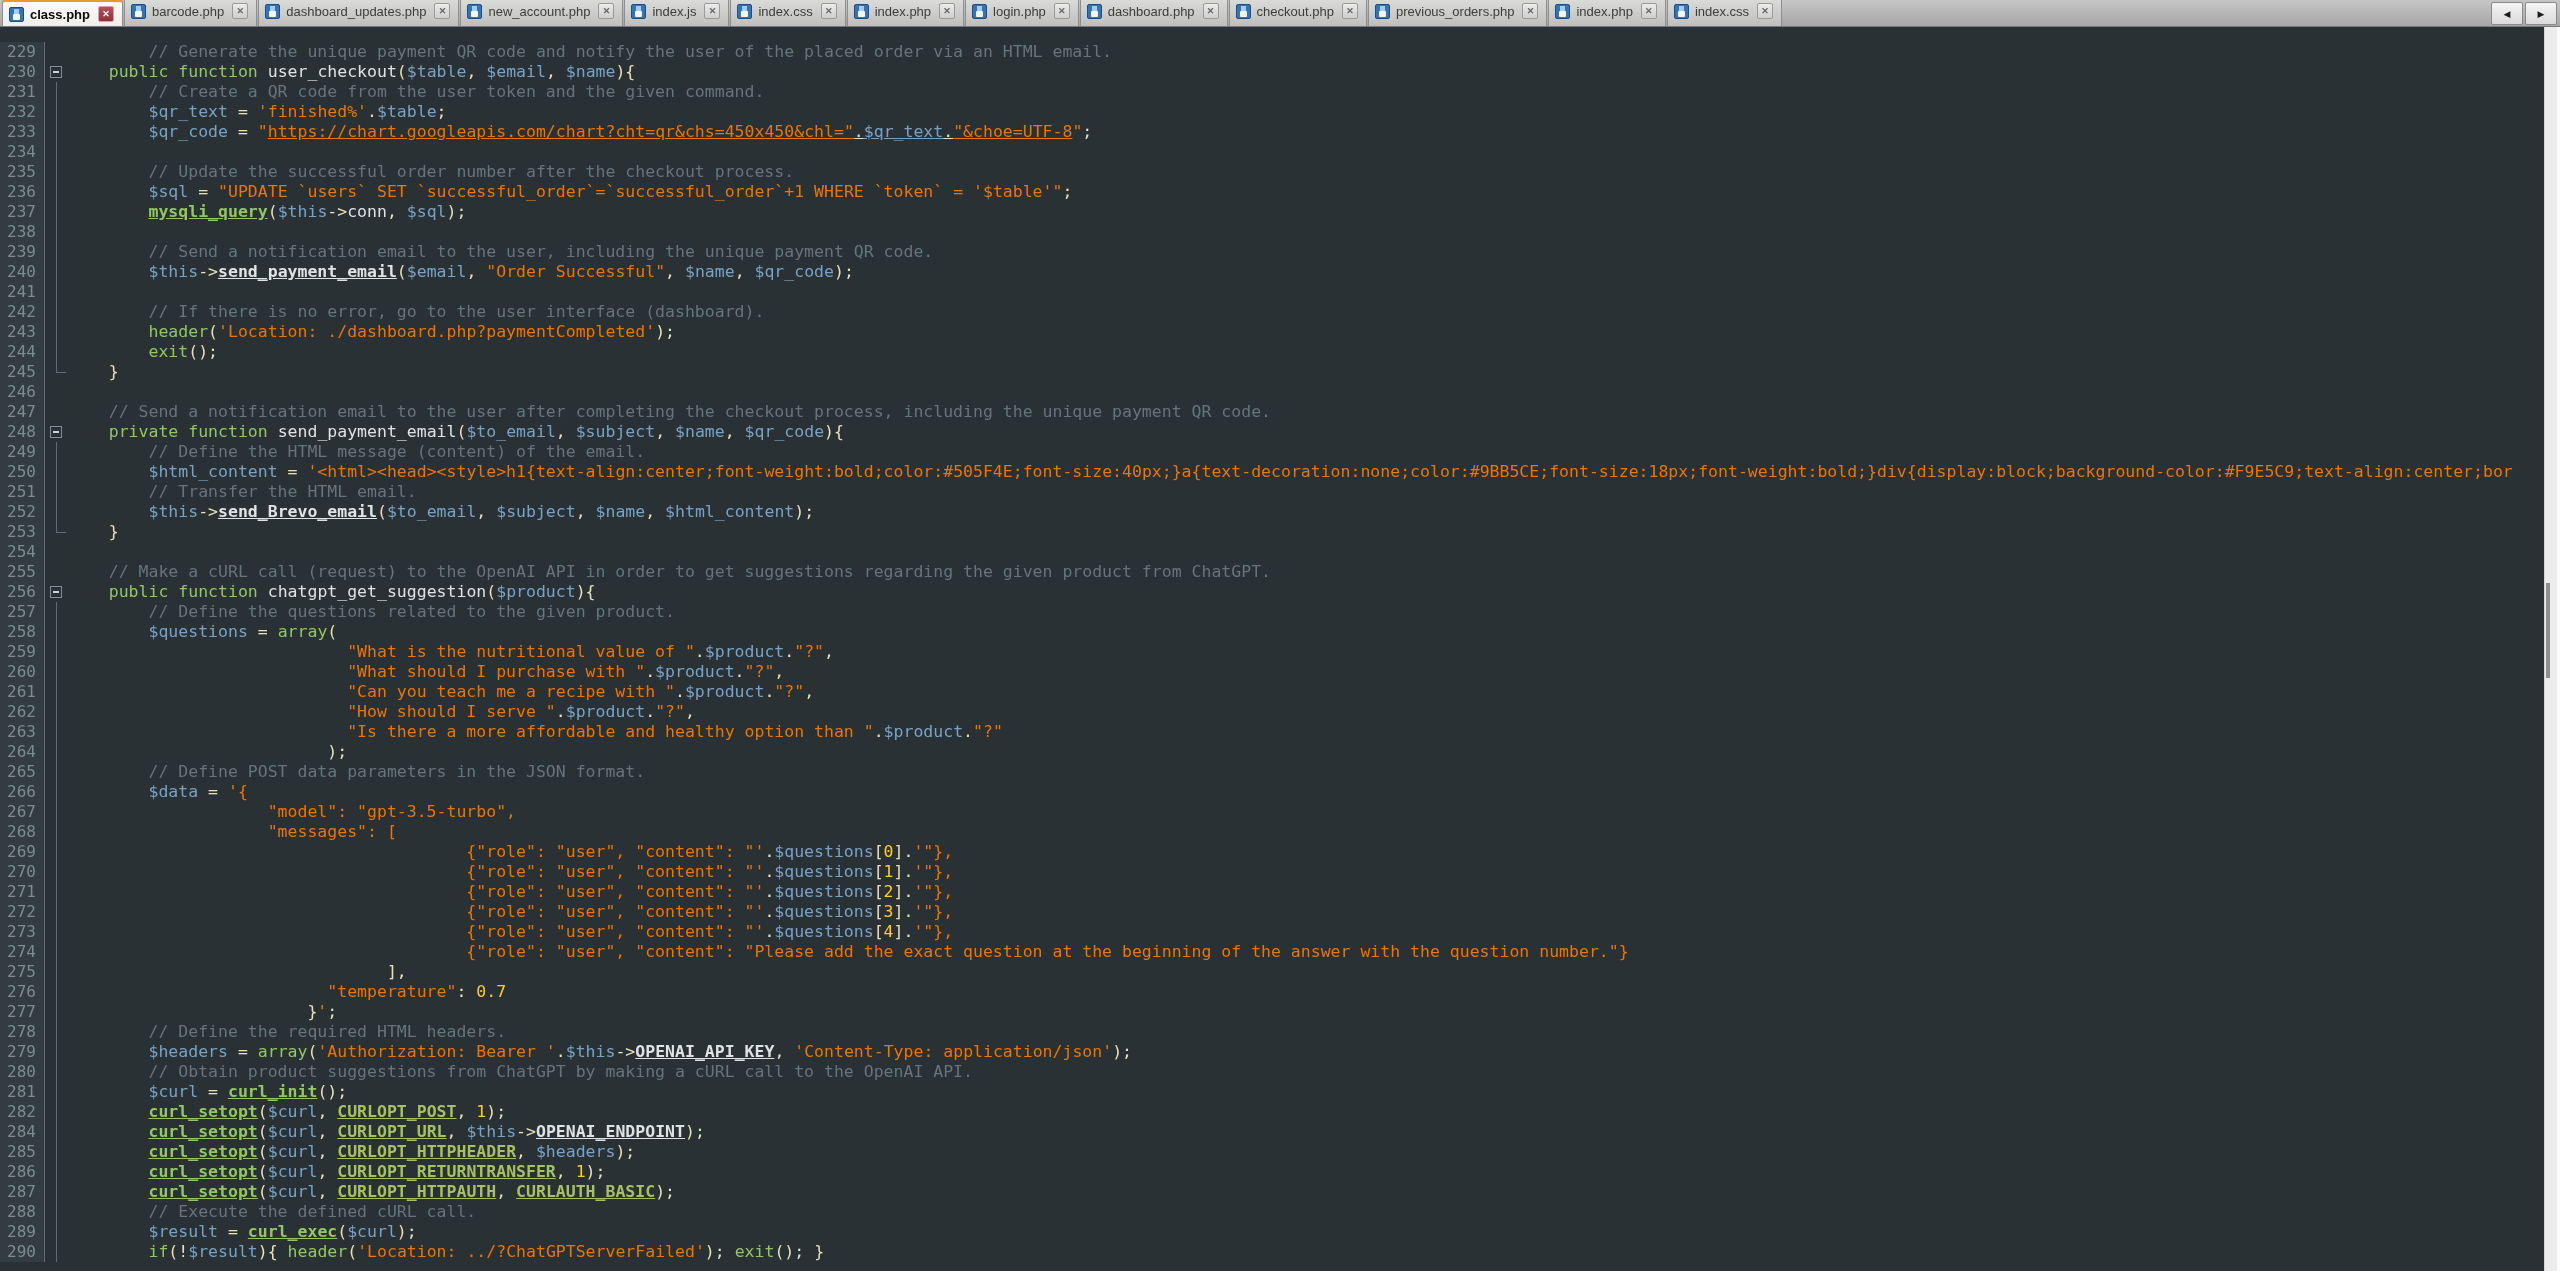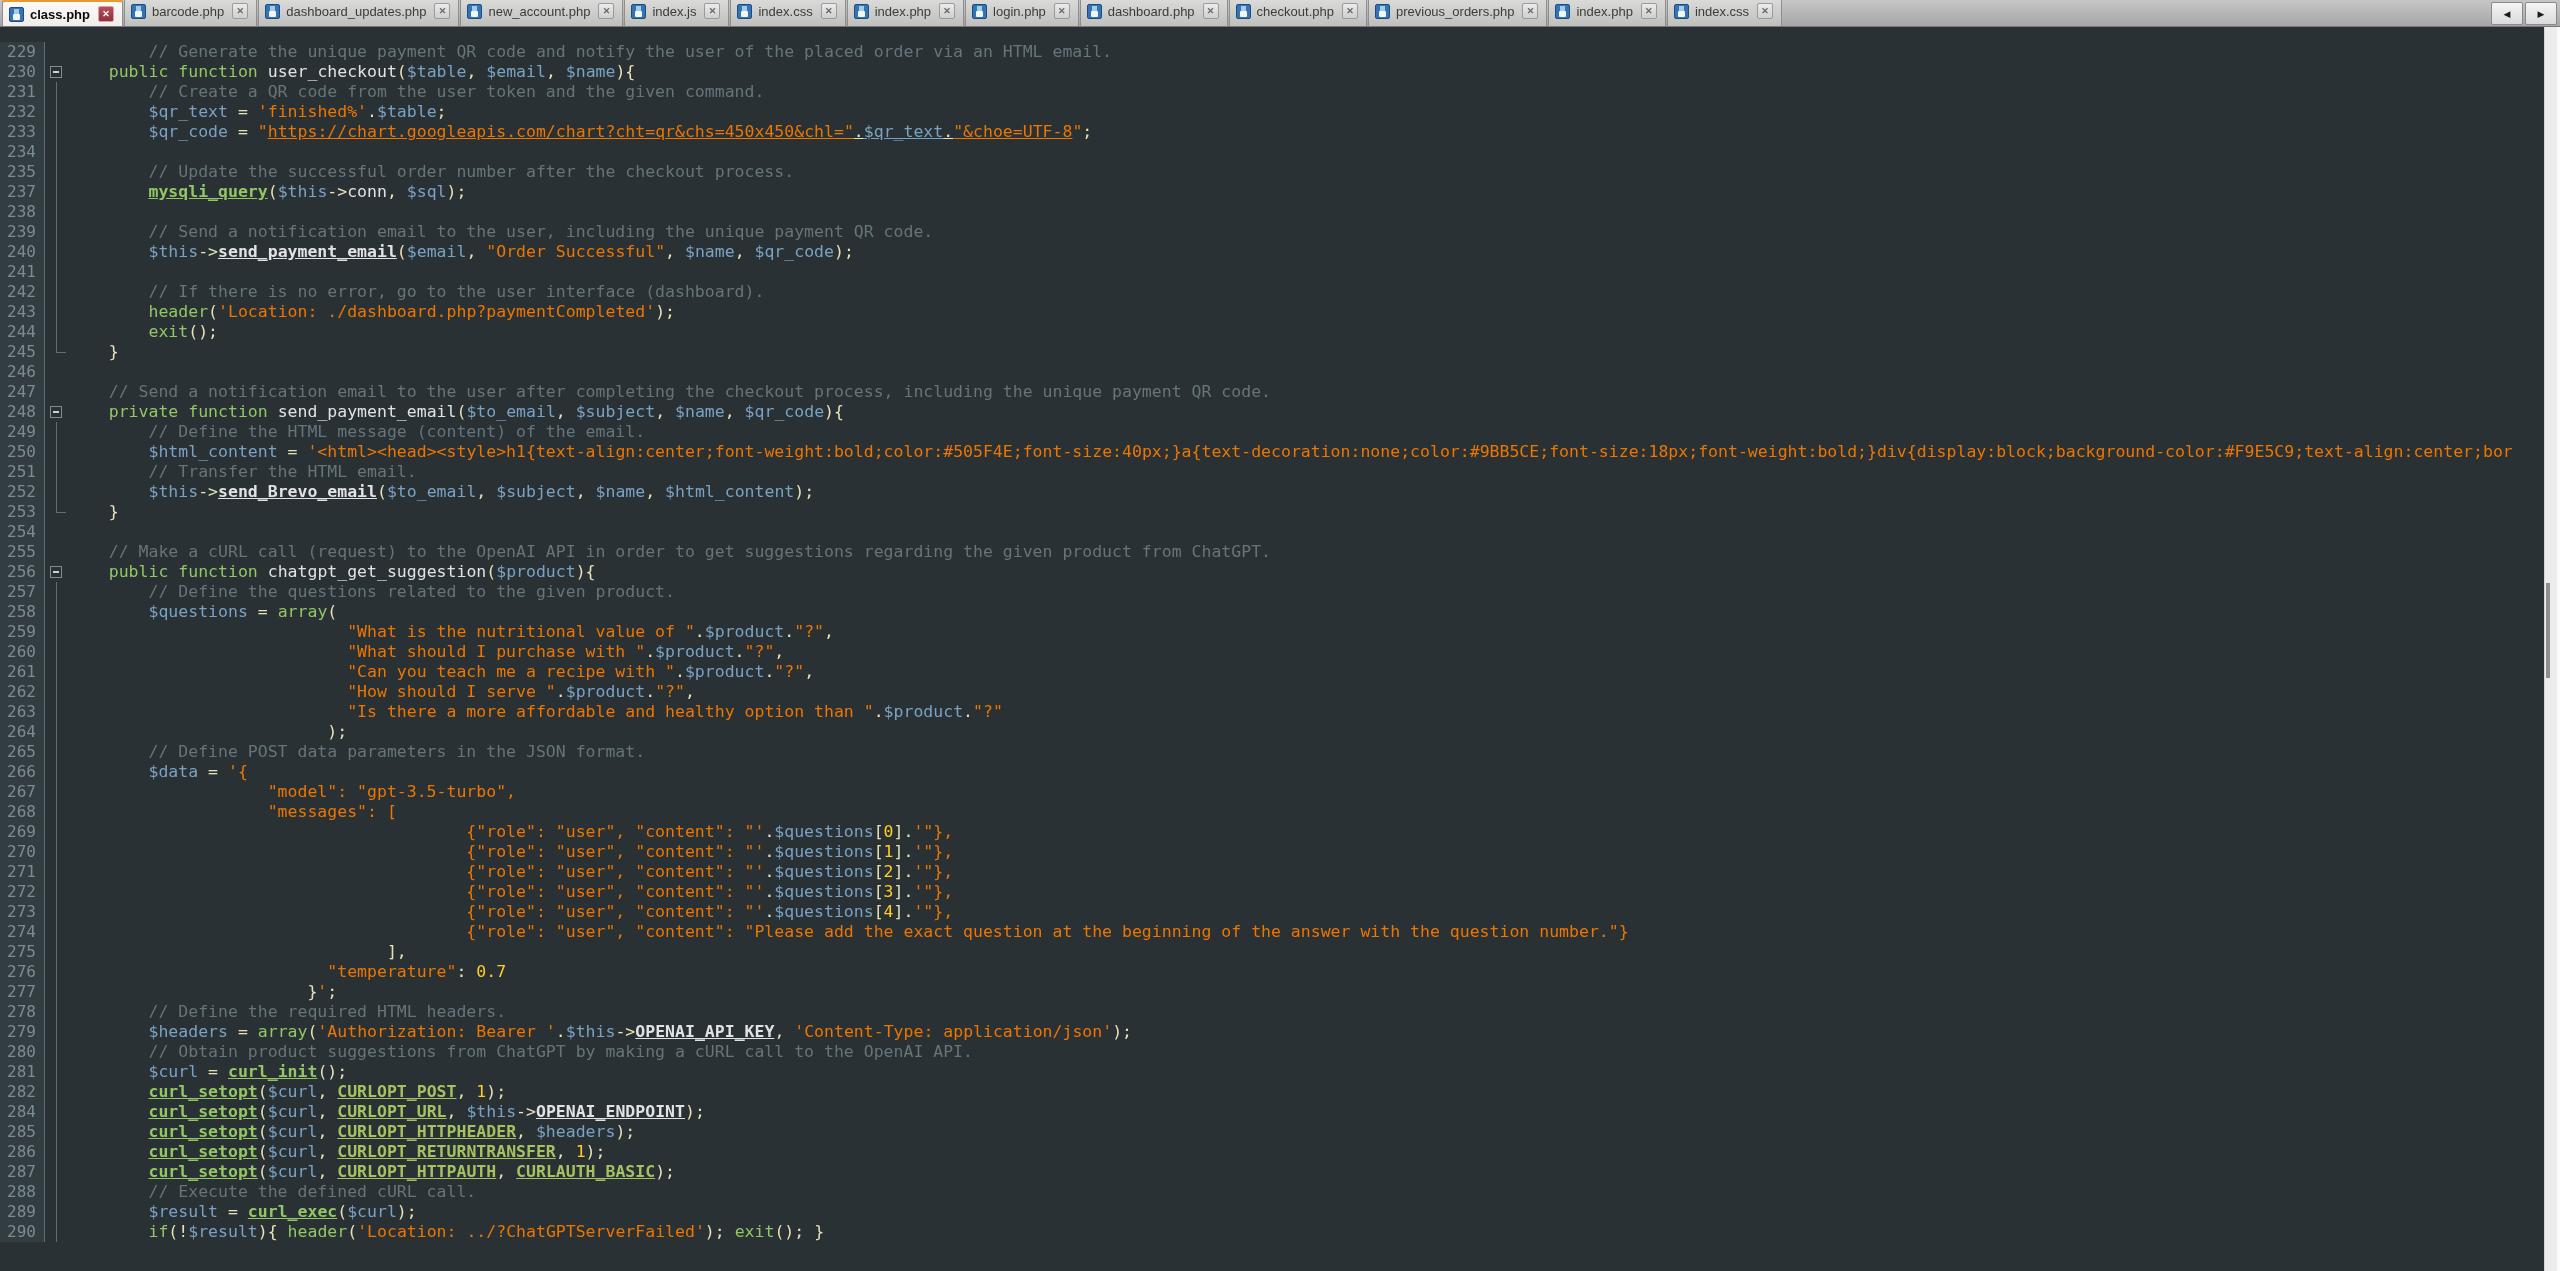--- a/index.html
+++ b/index.html
@@ -231,20 +231,25 @@
         <span class="ln-num">234</span>
         <span class="ln-fold f-line"></span>
         <pre class="ln-code"></pre>
       </div>
       <div class="ln-row">
         <span class="ln-num">235</span>
         <span class="ln-fold f-line"></span>
         <pre class="ln-code"><span class="tk-c">        // Update the successful order number after the checkout process.</span></pre>
       </div>
       <div class="ln-row">
+        <span class="ln-num">236</span>
+        <span class="ln-fold f-line"></span>
+        <pre class="ln-code"><span class="tk-w">        </span><span class="tk-v">$sql</span><span class="tk-o"> = </span><span class="tk-s">"UPDATE `users` SET `successful_order`=`successful_order`+1 WHERE `token` = '$table'"</span><span class="tk-o">;</span></pre>
+      </div>
+      <div class="ln-row">
         <span class="ln-num">237</span>
         <span class="ln-fold f-line"></span>
         <pre class="ln-code"><span class="tk-w">        </span><span class="tk-f">mysqli_query</span><span class="tk-o">(</span><span class="tk-v">$this</span><span class="tk-o">-&gt;</span><span class="tk-w">conn</span><span class="tk-o">, </span><span class="tk-v">$sql</span><span class="tk-o">);</span></pre>
       </div>
       <div class="ln-row">
         <span class="ln-num">238</span>
         <span class="ln-fold f-line"></span>
         <pre class="ln-code"></pre>
       </div>
       <div class="ln-row">

